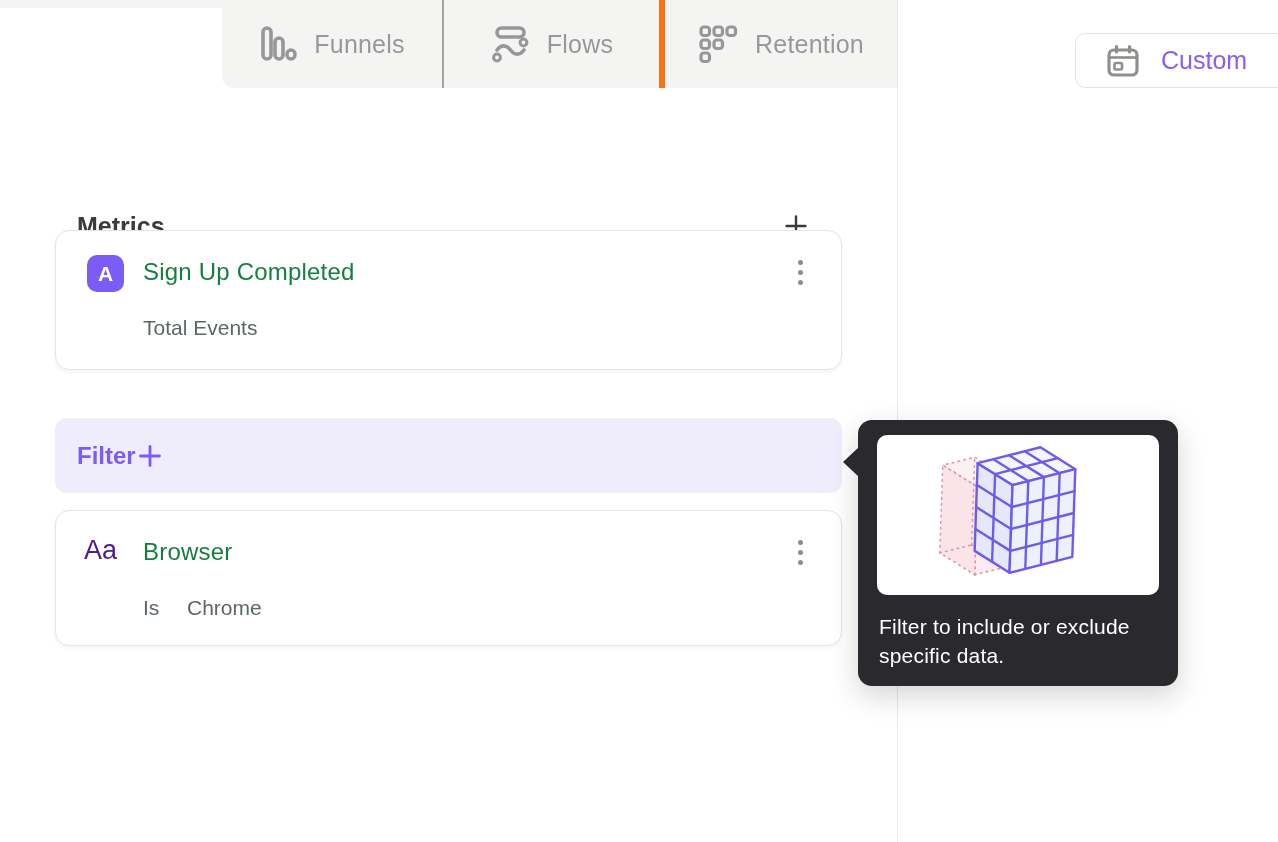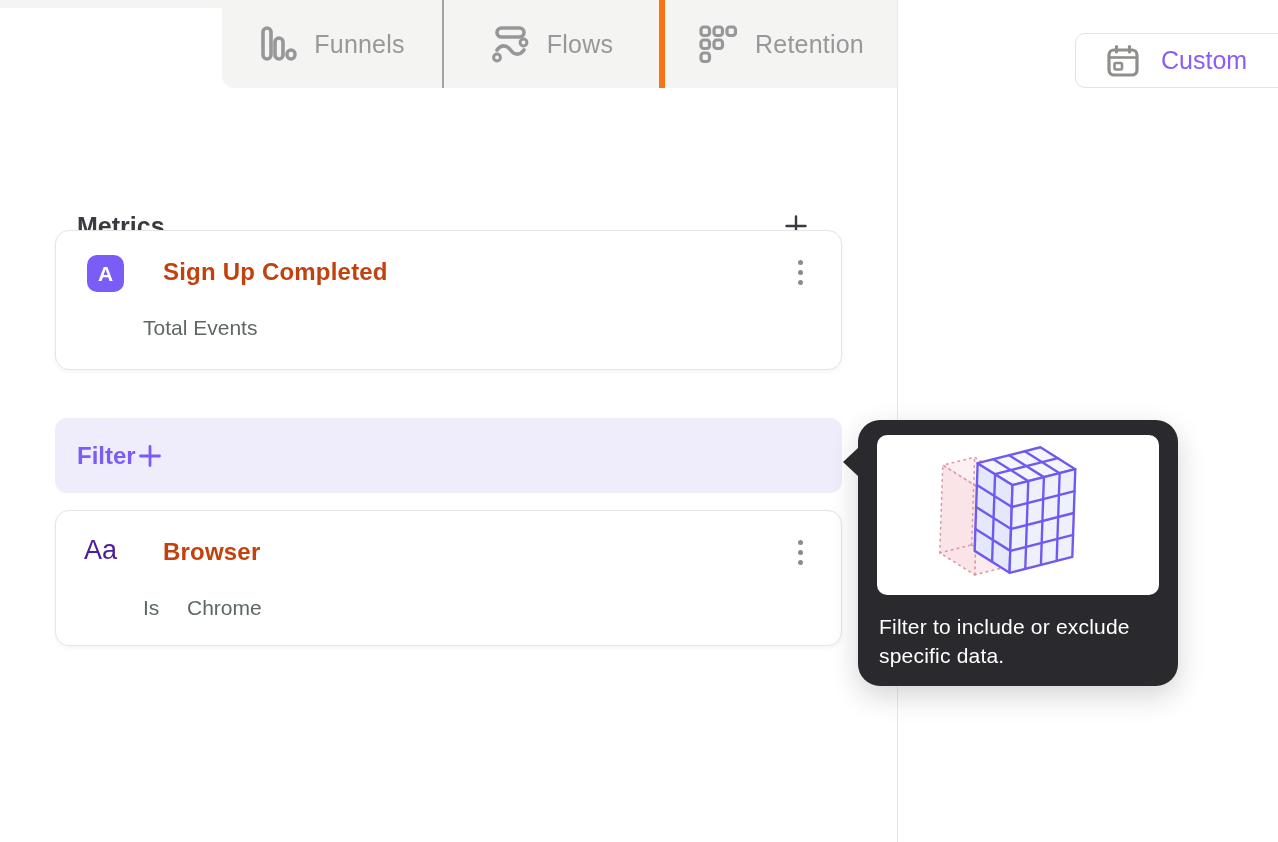--- a/index.html
+++ b/index.html
@@ -37,37 +37,37 @@
   
   .card { position:absolute; left:55px; width:787px; background:#fff;
           border:1.5px solid #e5e5e3; border-radius:14px;
           box-shadow:0 2px 4px rgba(40,40,50,.05); }
   .card-metric { top:230px; height:140px; }
   .card-filter { top:510px; height:136px; }
   .metric-badge { position:absolute; left:31px; top:24px; width:37px; height:37px;
                   background:#7b5cf6; border-radius:10px; color:#fff; font-size:21px; font-weight:700;
                   display:flex; align-items:center; justify-content:center; }
   .aa-label { position:absolute; left:28px; top:24px; font-size:27px; color:#4c1d95; font-weight:500; }
-  .card-title { position:absolute; left:87px; top:27px; font-size:24px; font-weight:700; color:#c2410c; letter-spacing:.2px;margin-left:20px; }
+  .card-title { position:absolute; left:87px; top:27px; font-size:24px; font-weight:400; color:#15803d; letter-spacing:.2px; }
   .card-sub { position:absolute; top:85px; font-size:21px; color:#5d6862; }
   .sub-events { left:87px; }
   .sub-op  { left:87px; }
   .sub-val { left:131px; }
   .kebab { position:absolute; right:28px; top:22px; width:26px; height:38px;
            display:flex; flex-direction:column; align-items:center; justify-content:center; gap:5px; cursor:pointer; }
   .kebab i { width:5px; height:5px; border-radius:50%; background:#8c8c8f; }
   
   .filter-row { position:absolute; left:55px; top:418px; width:787px; height:75px;
                 background:#efedfc; border-radius:12px;
                 display:flex; align-items:center; justify-content:flex-start;
                 padding:0 30px 0 22px; }
   .filter-row .sec-title { color:#7b5cf6; font-size:24px; }
   
   .tooltip { position:absolute; left:858px; top:420px; width:320px; height:266px;
-             background:#2a2a2e; border-radius:22px; padding:15px 19px; z-index:5;
+             background:#2a2a2e; border-radius:14px; padding:15px 19px; z-index:5;
              box-shadow:0 10px 28px rgba(20,20,30,.18); }
   .tooltip-arrow { position:absolute; left:-15px; top:27px; width:0; height:0;
                    border-top:15px solid transparent; border-bottom:15px solid transparent;
                    border-right:16px solid #2a2a2e; }
   .tooltip-img { width:282px; height:160px; background:#fff; border-radius:10px;
                  display:flex; align-items:center; justify-content:center; overflow:hidden; }
   .tooltip-text { margin:17px 0 0 2px; width:264px; font-size:21px; line-height:29px;
                   color:#ffffff; font-weight:500; letter-spacing:.2px; }
   svg { display:block; }
 </style>

